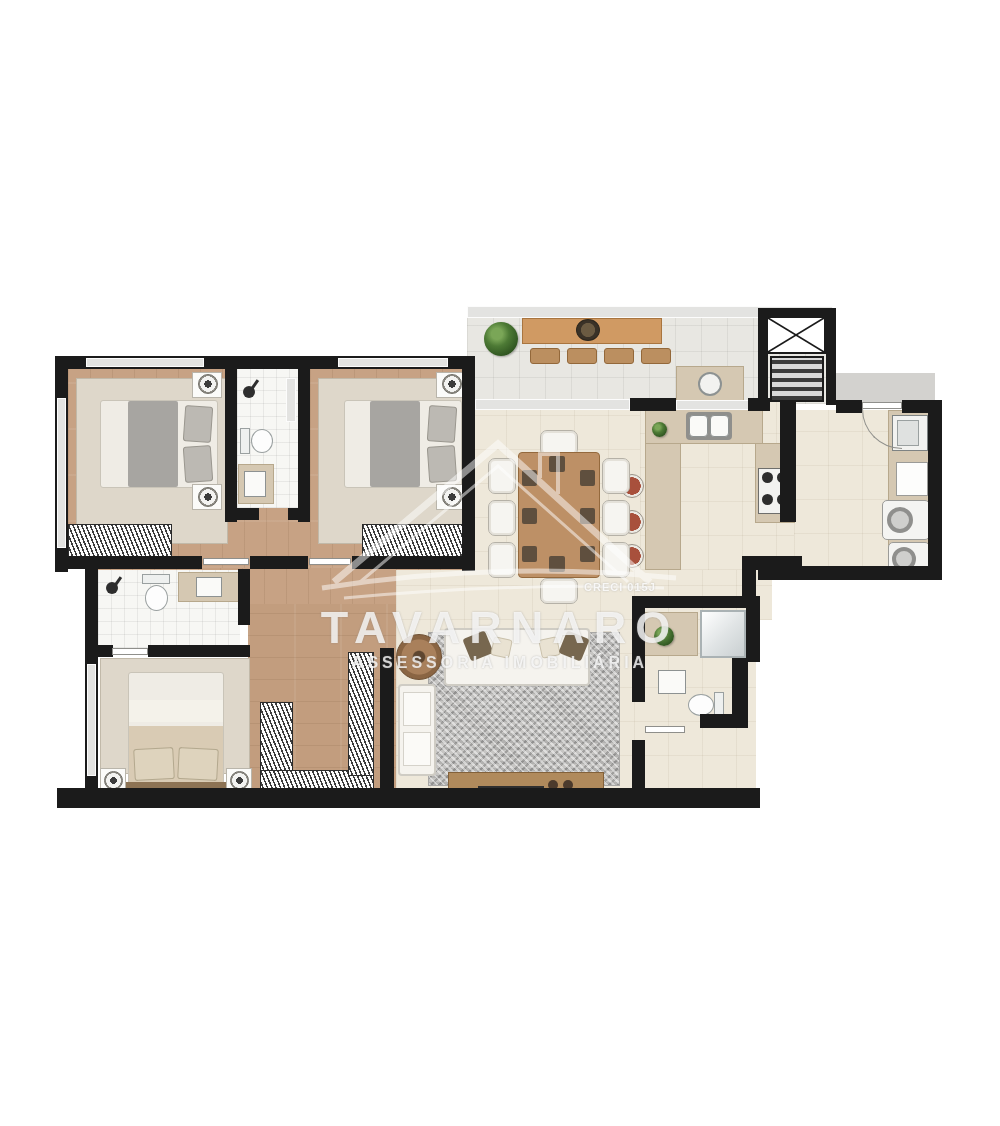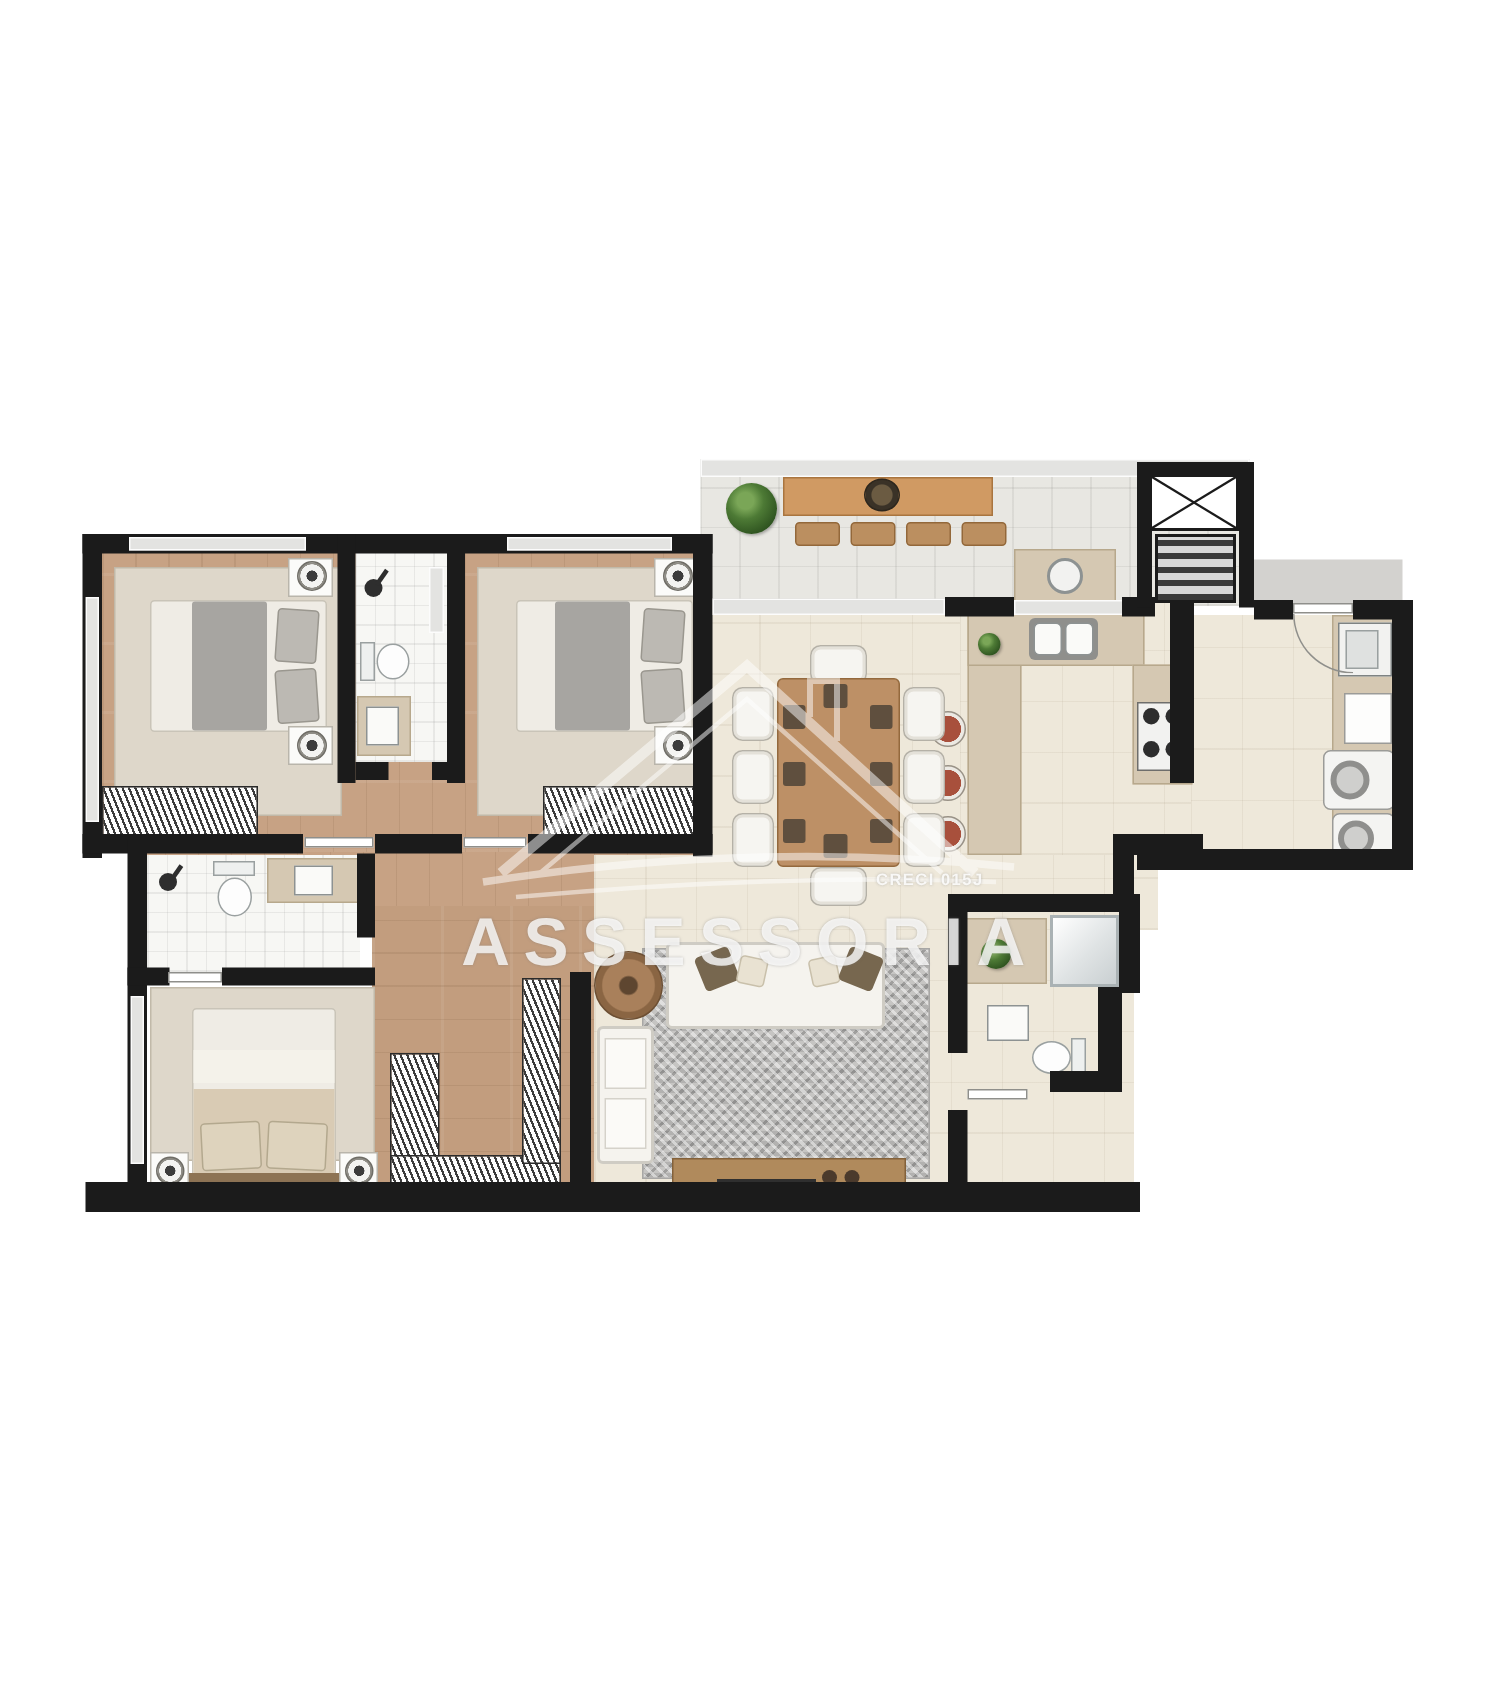--- a/index.html
+++ b/index.html
@@ -288,15 +288,16 @@
   <div class="wall" style="left:700px;top:714px;width:48px;height:14px;"></div>
 
   <svg style="left:320px;top:432px;width:360px;height:168px;opacity:.5;pointer-events:none;" viewBox="0 0 360 168">
     <path d="M 14 150 L 178 12 L 330 150" fill="none" stroke="#ffffff" stroke-width="7"></path>
     <path d="M 40 150 L 178 34 L 308 150" fill="none" stroke="#ffffff" stroke-width="3"></path>
     <path d="M 220 46 L 220 22 L 238 22 L 238 62" fill="none" stroke="#ffffff" stroke-width="4"></path>
     <path d="M 2 156 Q 180 128 356 146" fill="none" stroke="#ffffff" stroke-width="5"></path>
     <path d="M 24 166 Q 200 150 344 156" fill="none" stroke="#ffffff" stroke-width="3"></path>
   </svg>
   <div id="wm-creci" style="left:584px;top:581px;">CRECI 015J</div>
-  <div id="wm-title" style="left:0;top:602px;">ASSESSORIA</div>
+  <div id="wm-title" style="left:0;top:602px;">TAVARNARO</div>
+  <div id="wm-sub" style="left:0;top:654px;">ASSESSORIA IMOBILIÁRIA</div>
 
 </div>
 
 </body></html>

